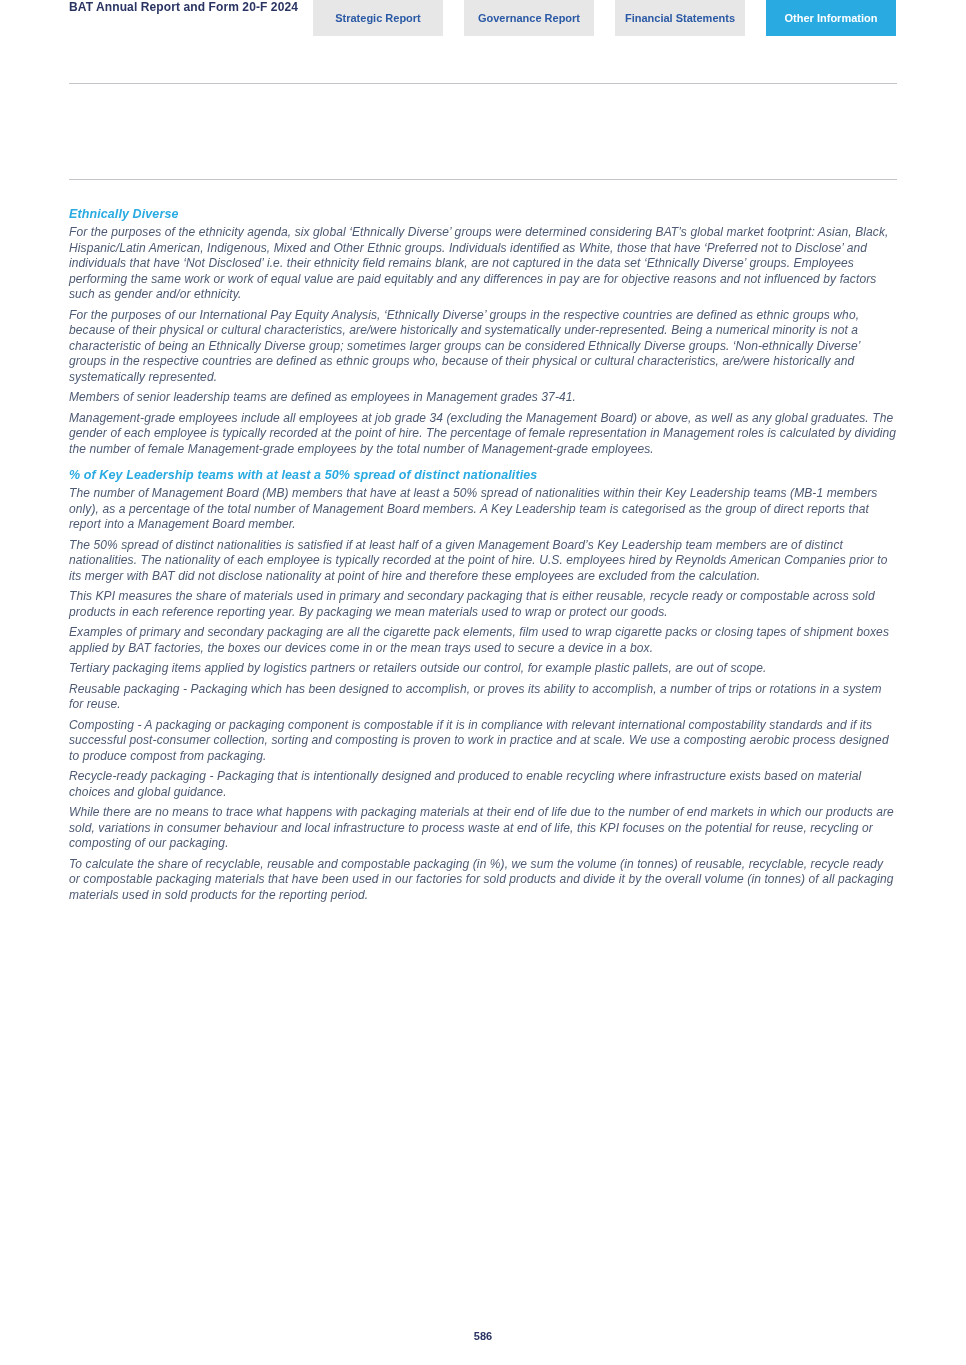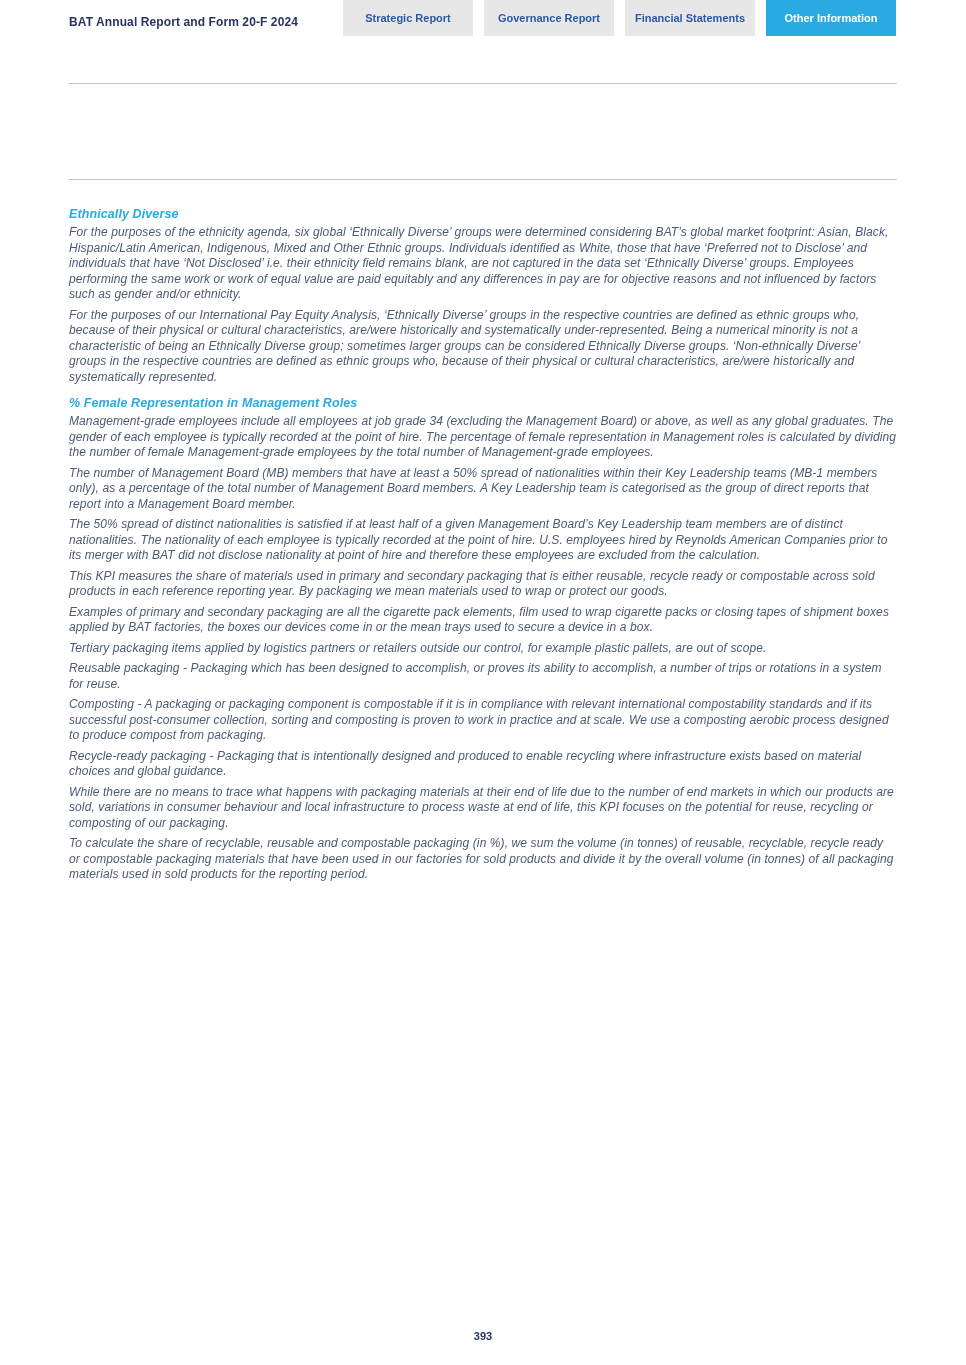--- a/index.html
+++ b/index.html
@@ -22,27 +22,26 @@
     display: flex;
     justify-content: space-between;
     align-items: flex-start;
     padding-left: 69px;
     height: 36px;
   }
   .doc-title {
     font-size: 12px;
     font-weight: bold;
     color: var(--navy);
-    padding-top: 15px;
     letter-spacing: 0.1px;
     white-space: nowrap;
   }
   .tab-bar {
     display: flex;
-    gap: 11px;
+    gap: 21px;
     margin-right: 70px;
     justify-content: flex-end;
   }
   .tab {
     width: 130px;
     height: 36px;
     display: flex;
     align-items: center;
     justify-content: center;
     background: var(--tab-bg);
@@ -107,27 +106,28 @@
     </div>
 </div>
 
 <hr class="rule rule-top">
 <hr class="rule rule-bottom">
 
 <div class="content">
     <h3>Ethnically Diverse</h3>
     <p>For the purposes of the ethnicity agenda, six global ‘Ethnically Diverse’ groups were determined considering BAT’s global market footprint: Asian, Black, Hispanic/Latin American, Indigenous, Mixed and Other Ethnic groups. Individuals identified as White, those that have ‘Preferred not to Disclose’ and individuals that have ‘Not Disclosed’ i.e. their ethnicity field remains blank, are not captured in the data set ‘Ethnically Diverse’ groups. Employees performing the same work or work of equal value are paid equitably and any differences in pay are for objective reasons and not influenced by factors such as gender and/or ethnicity.</p>
     <p>For the purposes of our International Pay Equity Analysis, ‘Ethnically Diverse’ groups in the respective countries are defined as ethnic groups who, because of their physical or cultural characteristics, are/were historically and systematically under-represented. Being a numerical minority is not a characteristic of being an Ethnically Diverse group; sometimes larger groups can be considered Ethnically Diverse groups. ‘Non-ethnically Diverse’ groups in the respective countries are defined as ethnic groups who, because of their physical or cultural characteristics, are/were historically and systematically represented.</p>
-    <h3>% Female Representation in Management Roles</h3>
+    <p>Members of senior leadership teams are defined as employees in Management grades 37-41.</p>
     <p>Management-grade employees include all employees at job grade 34 (excluding the Management Board) or above, as well as any global graduates. The gender of each employee is typically recorded at the point of hire. The percentage of female representation in Management roles is calculated by dividing the number of female Management-grade employees by the total number of Management-grade employees.</p>
+    <h3>% of Key Leadership teams with at least a 50% spread of distinct nationalities</h3>
     <p>The number of Management Board (MB) members that have at least a 50% spread of nationalities within their Key Leadership teams (MB-1 members only), as a percentage of the total number of Management Board members. A Key Leadership team is categorised as the group of direct reports that report into a Management Board member.</p>
     <p>The 50% spread of distinct nationalities is satisfied if at least half of a given Management Board’s Key Leadership team members are of distinct nationalities. The nationality of each employee is typically recorded at the point of hire. U.S. employees hired by Reynolds American Companies prior to its merger with BAT did not disclose nationality at point of hire and therefore these employees are excluded from the calculation.</p>
     <p>This KPI measures the share of materials used in primary and secondary packaging that is either reusable, recycle ready or compostable across sold products in each reference reporting year. By packaging we mean materials used to wrap or protect our goods.</p>
     <p>Examples of primary and secondary packaging are all the cigarette pack elements, film used to wrap cigarette packs or closing tapes of shipment boxes applied by BAT factories, the boxes our devices come in or the mean trays used to secure a device in a box.</p>
     <p>Tertiary packaging items applied by logistics partners or retailers outside our control, for example plastic pallets, are out of scope.</p>
     <p>Reusable packaging - Packaging which has been designed to accomplish, or proves its ability to accomplish, a number of trips or rotations in a system for reuse.</p>
     <p>Composting - A packaging or packaging component is compostable if it is in compliance with relevant international compostability standards and if its successful post-consumer collection, sorting and composting is proven to work in practice and at scale. We use a composting aerobic process designed to produce compost from packaging.</p>
     <p>Recycle-ready packaging - Packaging that is intentionally designed and produced to enable recycling where infrastructure exists based on material choices and global guidance.</p>
     <p>While there are no means to trace what happens with packaging materials at their end of life due to the number of end markets in which our products are sold, variations in consumer behaviour and local infrastructure to process waste at end of life, this KPI focuses on the potential for reuse, recycling or composting of our packaging.</p>
     <p>To calculate the share of recyclable, reusable and compostable packaging (in %), we sum the volume (in tonnes) of reusable, recyclable, recycle ready or compostable packaging materials that have been used in our factories for sold products and divide it by the overall volume (in tonnes) of all packaging materials used in sold products for the reporting period.</p>
   </div>
 
-<div class="page-number">393</div>
+<div class="page-number">586</div>
 
 </body></html>

